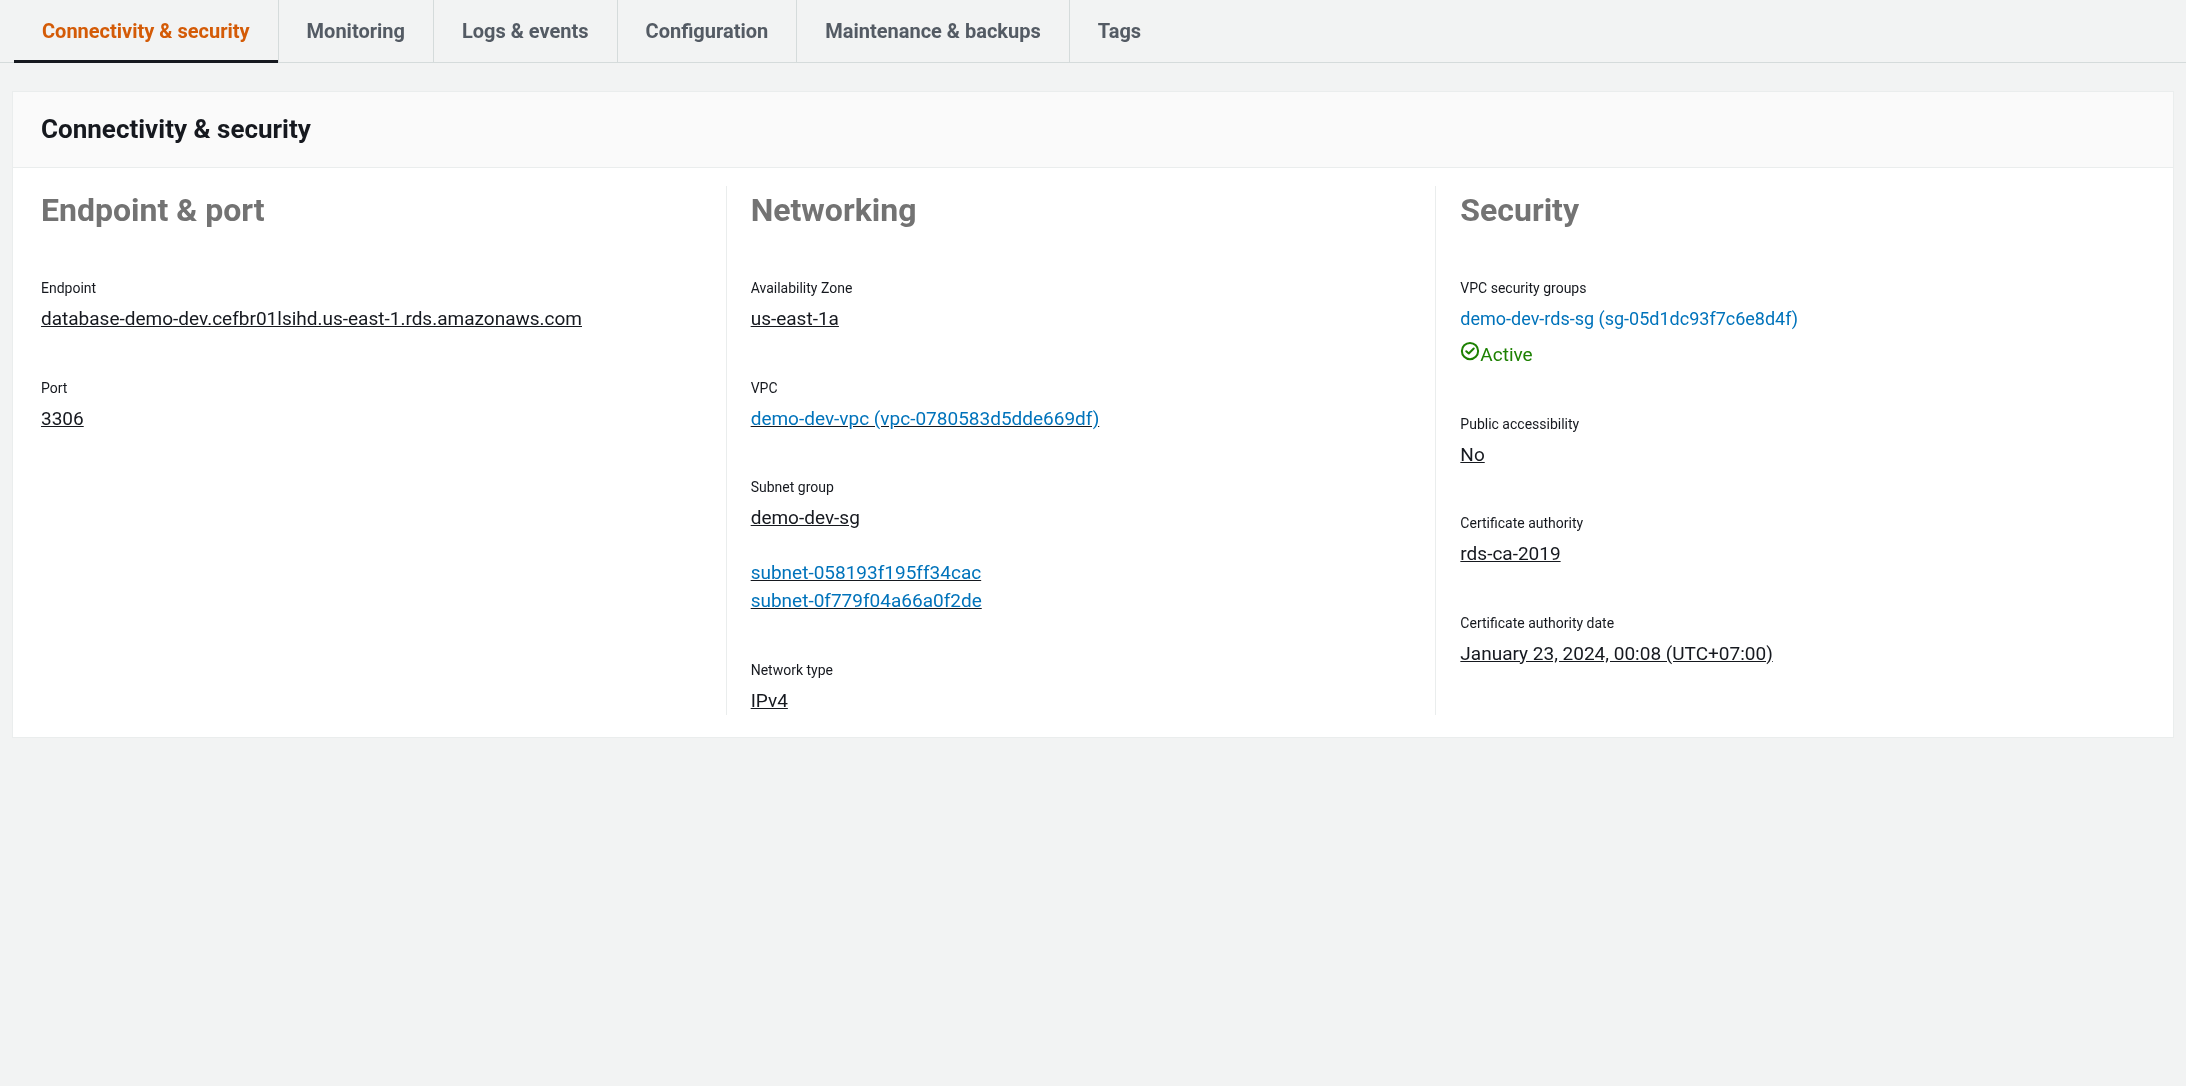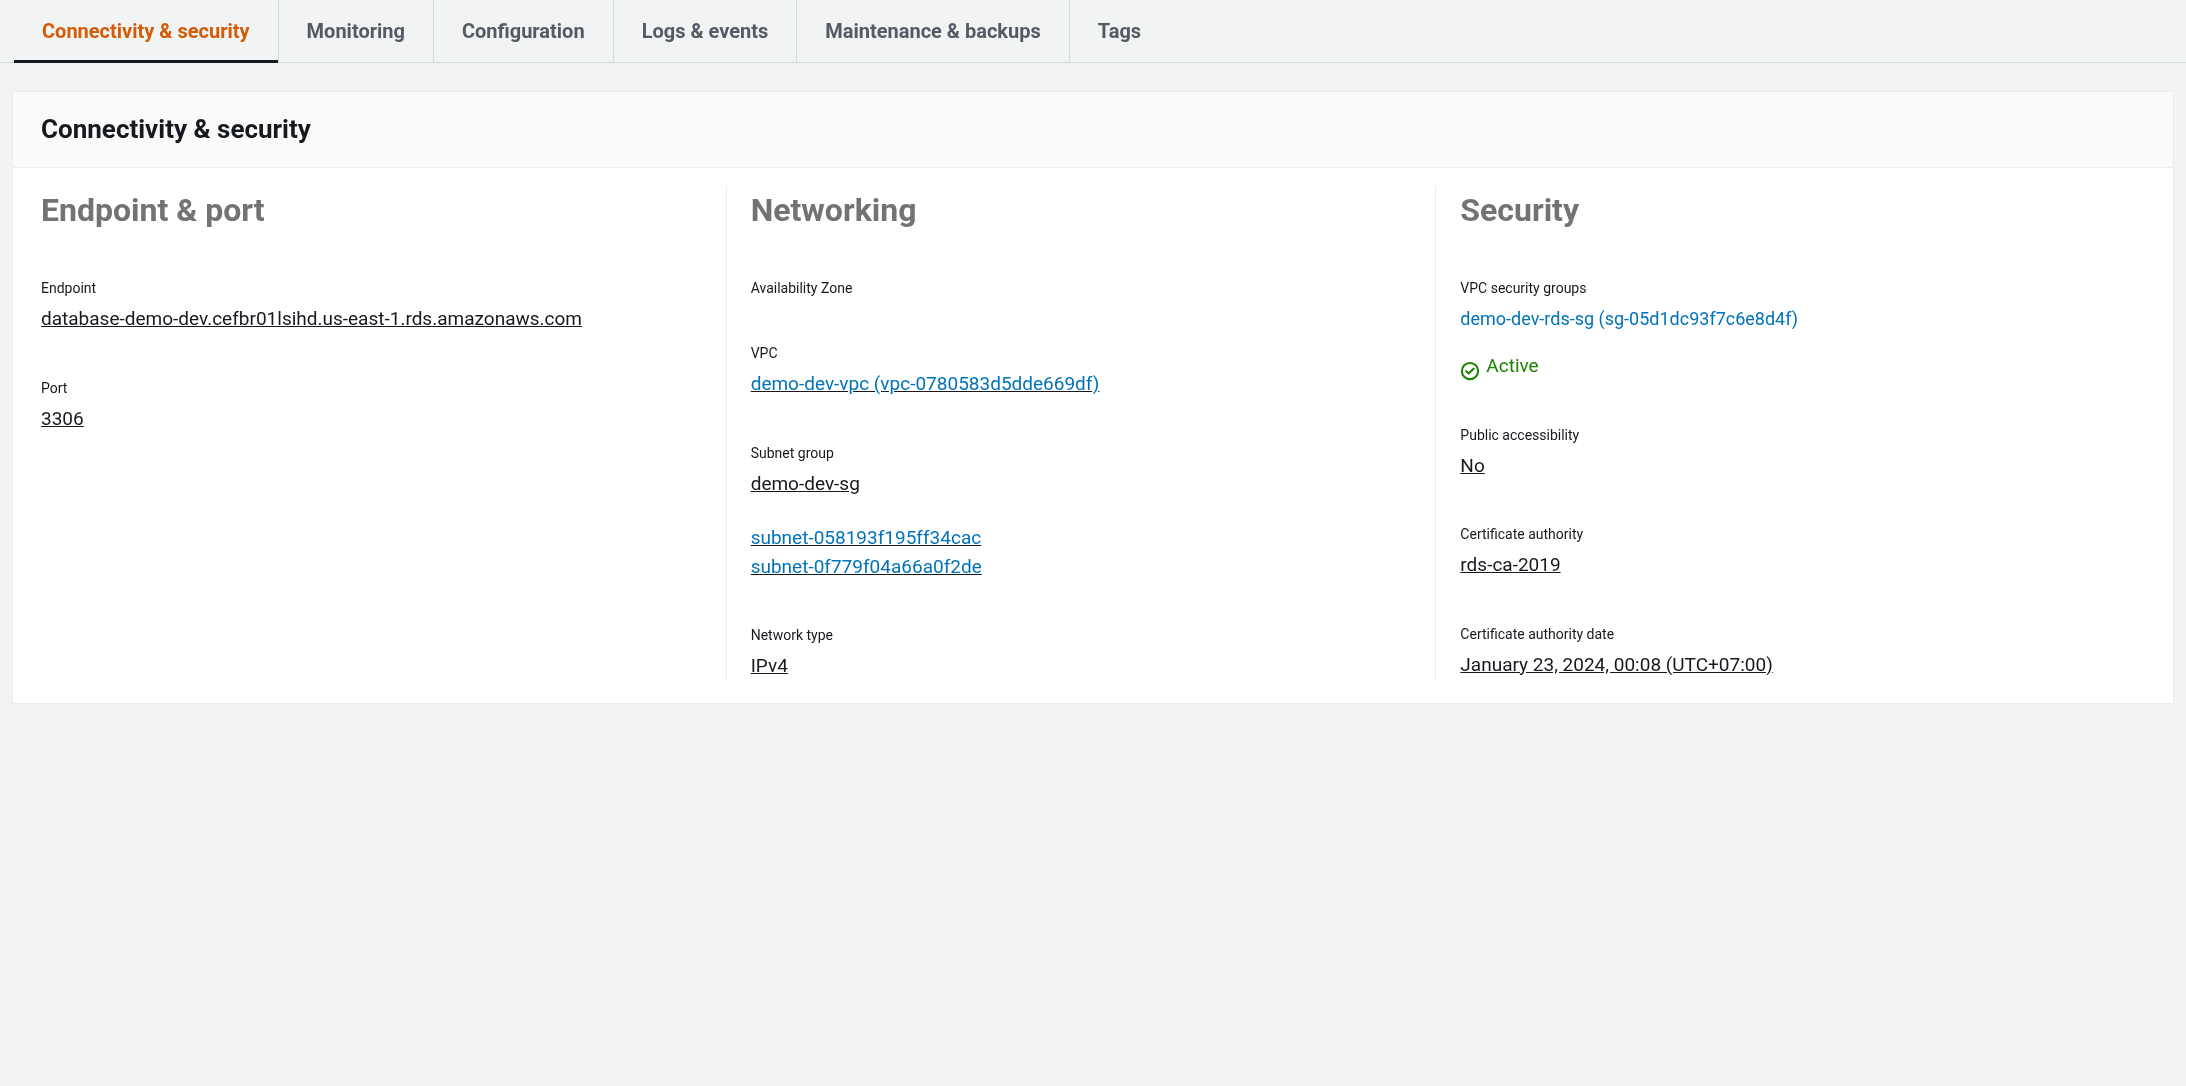--- a/index.html
+++ b/index.html
@@ -82,43 +82,42 @@
     text-decoration: underline;
   }
   .field-value:last-child { margin-bottom: 0; }
   a.link {
     color: #0073bb;
     text-decoration: none;
     word-break: break-all;
   }
   .status-row {
     display: flex;
-    align-items: flex-end;
-    gap: 6px;
+    align-items: flex-start;
     color: #1d8102;
     font-size: 19px;
-    margin-top: 20px;
+    margin-top: 9px;
     margin-bottom: 26px;
   }
   .status-icon {
     width: 20px; height: 20px;
     display: inline-flex;
     align-items: center; justify-content: center;
   }
   .status-icon svg { width: 20px; height: 20px; }
   .subnet-list a { display: block; }
 </style>
 </head>
 <body>
 
 <div class="tabs">
   <div class="tab active">Connectivity &amp; security</div>
   <div class="tab">Monitoring</div>
+  <div class="tab">Logs &amp; events</div>
   <div class="tab">Configuration</div>
-  <div class="tab">Logs &amp; events</div>
   <div class="tab">Maintenance &amp; backups</div>
   <div class="tab">Tags</div>
 </div>
 
 <div class="panel">
   <div class="panel-header">
     <h2>Connectivity &amp; security</h2>
   </div>
   <div class="columns">
 
@@ -126,20 +125,21 @@
       <h3>Endpoint &amp; port</h3>
       <div class="field-label">Endpoint</div>
       <div class="field-value">database-demo-dev.cefbr01lsihd.us-east-1.rds.amazonaws.com</div>
       <div class="field-label">Port</div>
       <div class="field-value">3306</div>
     </div>
 
     <div class="col">
       <h3>Networking</h3>
       <div class="field-label">Availability Zone</div>
+      <div class="field-value">us-east-1a</div>
       <div class="field-label">VPC</div>
       <div class="field-value">
         <a href="#" class="link">demo-dev-vpc (vpc-0780583d5dde669df)</a>
       </div>
       <div class="field-label">Subnet group</div>
       <div class="field-value">demo-dev-sg</div>
       <div class="field-value subnet-list">
         <a href="#" class="link">subnet-058193f195ff34cac</a>
         <a href="#" class="link">subnet-0f779f04a66a0f2de</a>
       </div>

